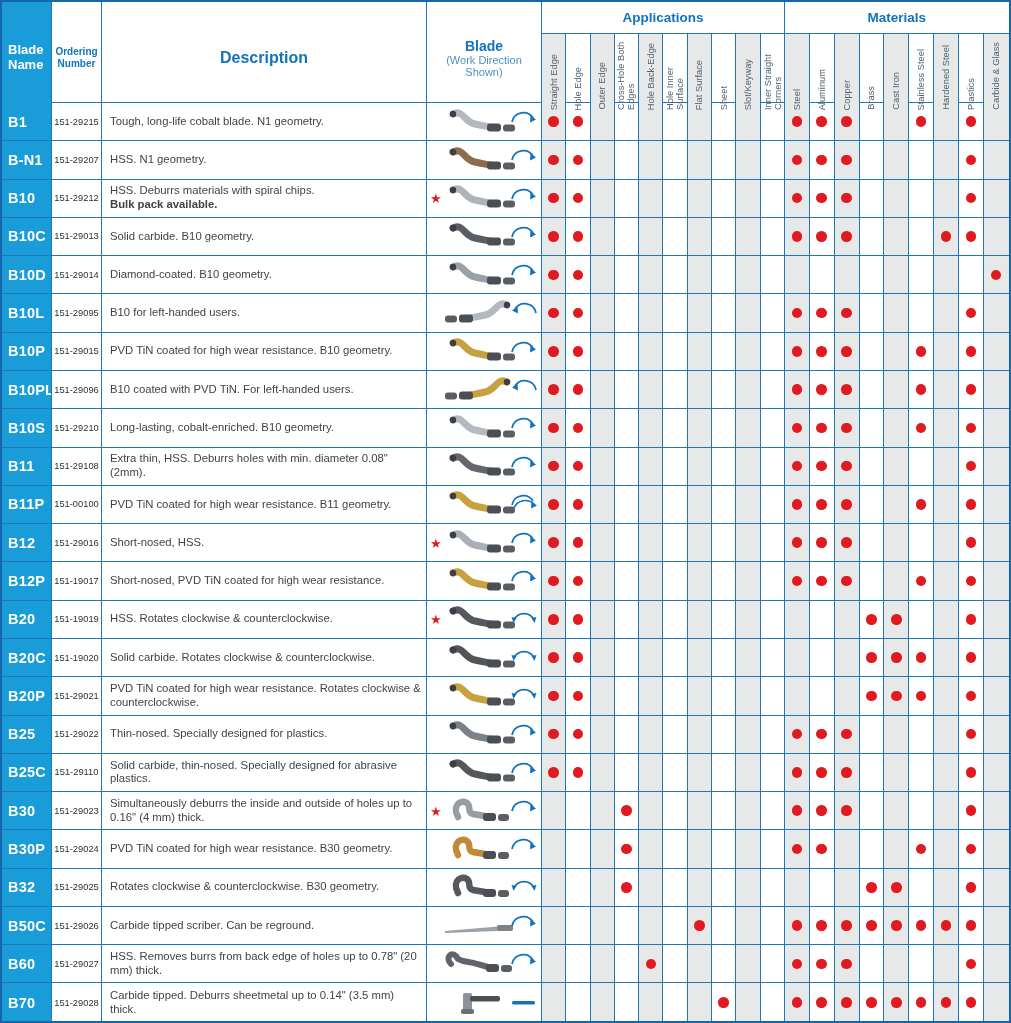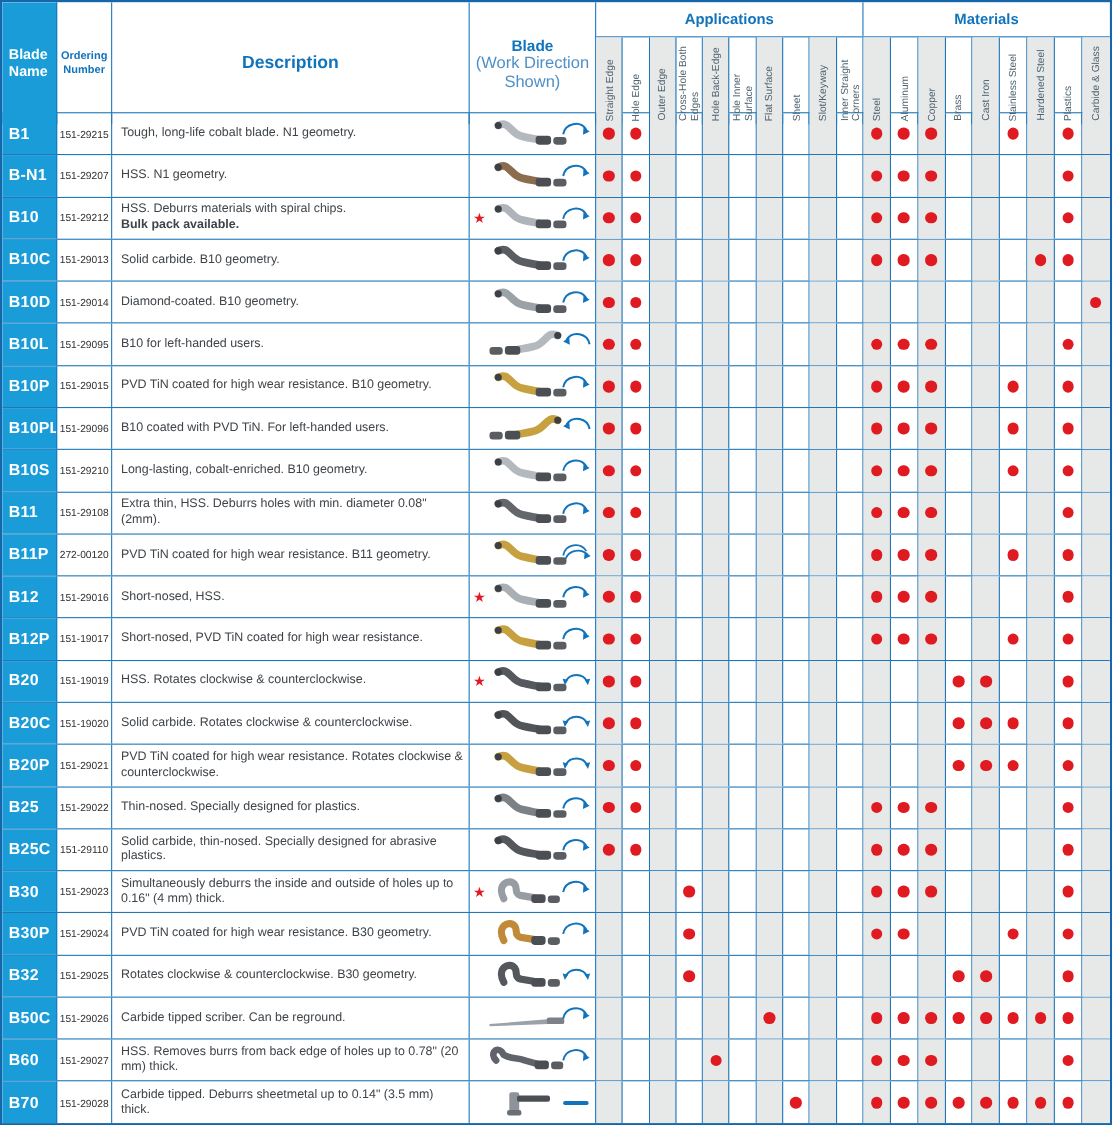--- a/index.html
+++ b/index.html
@@ -21,21 +21,21 @@
     border:2px solid var(--outer);overflow:hidden;background:#fff;
   }
   
   .header{display:grid;grid-template-columns:50px 50px 325px 115px 243px 223.65px;height:100px;border-bottom:1.5px solid var(--grid);}
   .hc{border-right:1.5px solid var(--grid);box-sizing:border-box;display:flex;align-items:center;justify-content:center;text-align:center;}
   .name-h{background:var(--cyan);color:#fff;font-weight:bold;font-size:13px;line-height:1.15;justify-content:flex-start;padding-left:6px;text-align:left;}
   .order-h{color:var(--hdrblue);font-weight:bold;font-size:10px;line-height:1.15;}
   .desc-h{color:var(--hdrblue);font-weight:bold;font-size:16px;justify-content:center;}
   .blade-h{flex-direction:column;color:var(--hdrblue);}
   .blade-h .bt{font-weight:bold;font-size:14px;}
-  .blade-h .bs{font-size:15px;color:var(--subblue);}
+  .blade-h .bs{font-size:11px;color:var(--subblue);}
   .group{display:flex;flex-direction:column;border-right:1.5px solid var(--grid);box-sizing:border-box;}
   .group:last-child{border-right:none;}
   .gt{height:32px;display:flex;align-items:center;justify-content:center;color:var(--hdrblue);font-weight:bold;font-size:13.5px;border-bottom:1.5px solid var(--grid);box-sizing:border-box;}
   .gcols{display:grid;flex:1;}
   #app-heads{grid-template-columns:repeat(10,24.3px);}
   #mat-heads{grid-template-columns:repeat(9,24.85px);}
   .rcell{border-right:1.5px solid var(--grid);box-sizing:border-box;display:flex;align-items:flex-end;justify-content:center;overflow:hidden;}
   .rcell:last-child{border-right:none;}
   .rcell.shade{background:var(--shade);}
   .rcell span{writing-mode:vertical-rl;transform:rotate(180deg);font-size:9.3px;line-height:1.1;color:var(--rot);max-height:73px;padding:3px 0;white-space:normal;}
@@ -710,21 +710,21 @@
           <span class="dot"></span>
         </div>
         <div class="c dotcell shade"></div>
       </div>
 
   <div class="row">
     <div class="c name-c">
           <span>B11P</span>
         </div>
     <div class="c order-c">
-          <span>272-00120</span>
+          <span>151-00100</span>
         </div>
     <div class="c desc-c">
       <span class="d1">PVD TiN coated for high wear resistance. B11 geometry.</span>
 
     </div>
     <div class="c blade-c">
           <svg class="blade-svg" width="78" height="32" viewBox="0 0 78 32">
             <path d="M12,8 C22,3 23,16 34,18 C40,19.5 44,20 49,21" stroke="#c7a03f" stroke-width="7" fill="none" stroke-linecap="round"></path>
             <circle cx="12" cy="8" r="3.2" fill="#3c4045"></circle>
             <rect x="46" y="17.5" width="14" height="8" rx="3" fill="#4b4f54"></rect>

